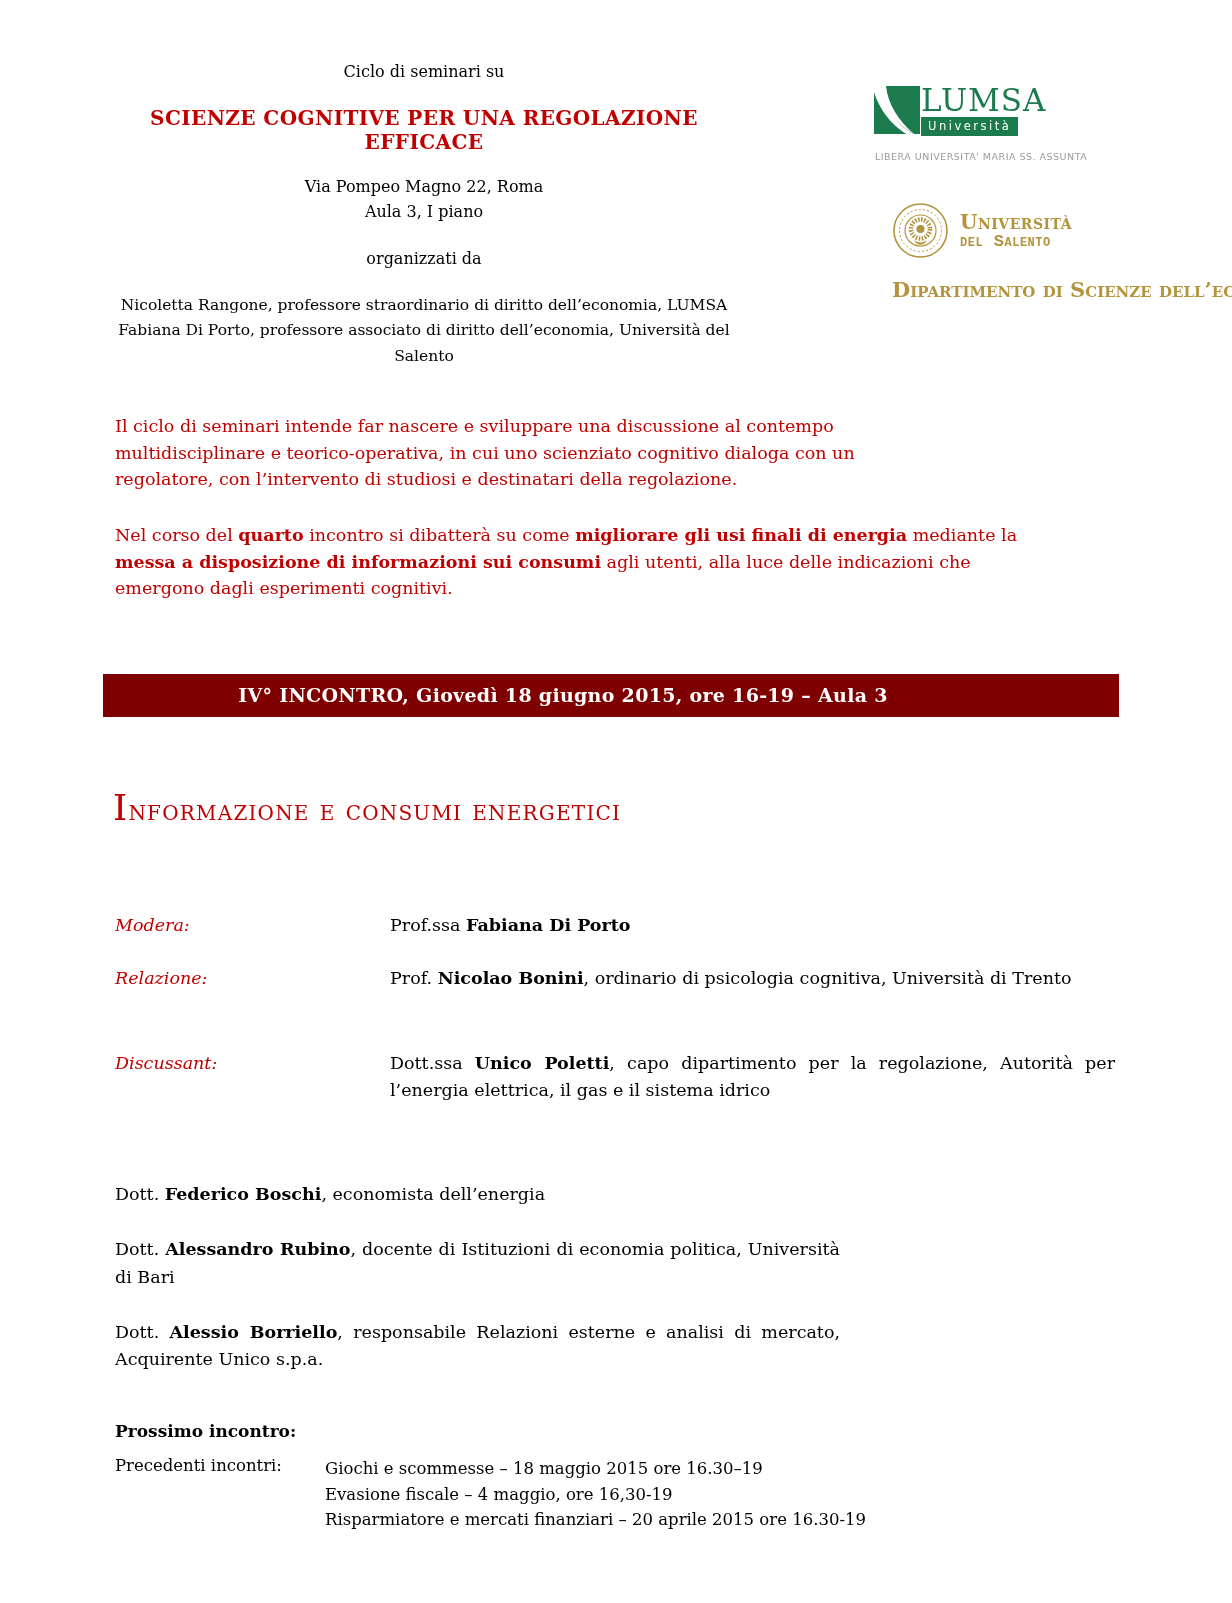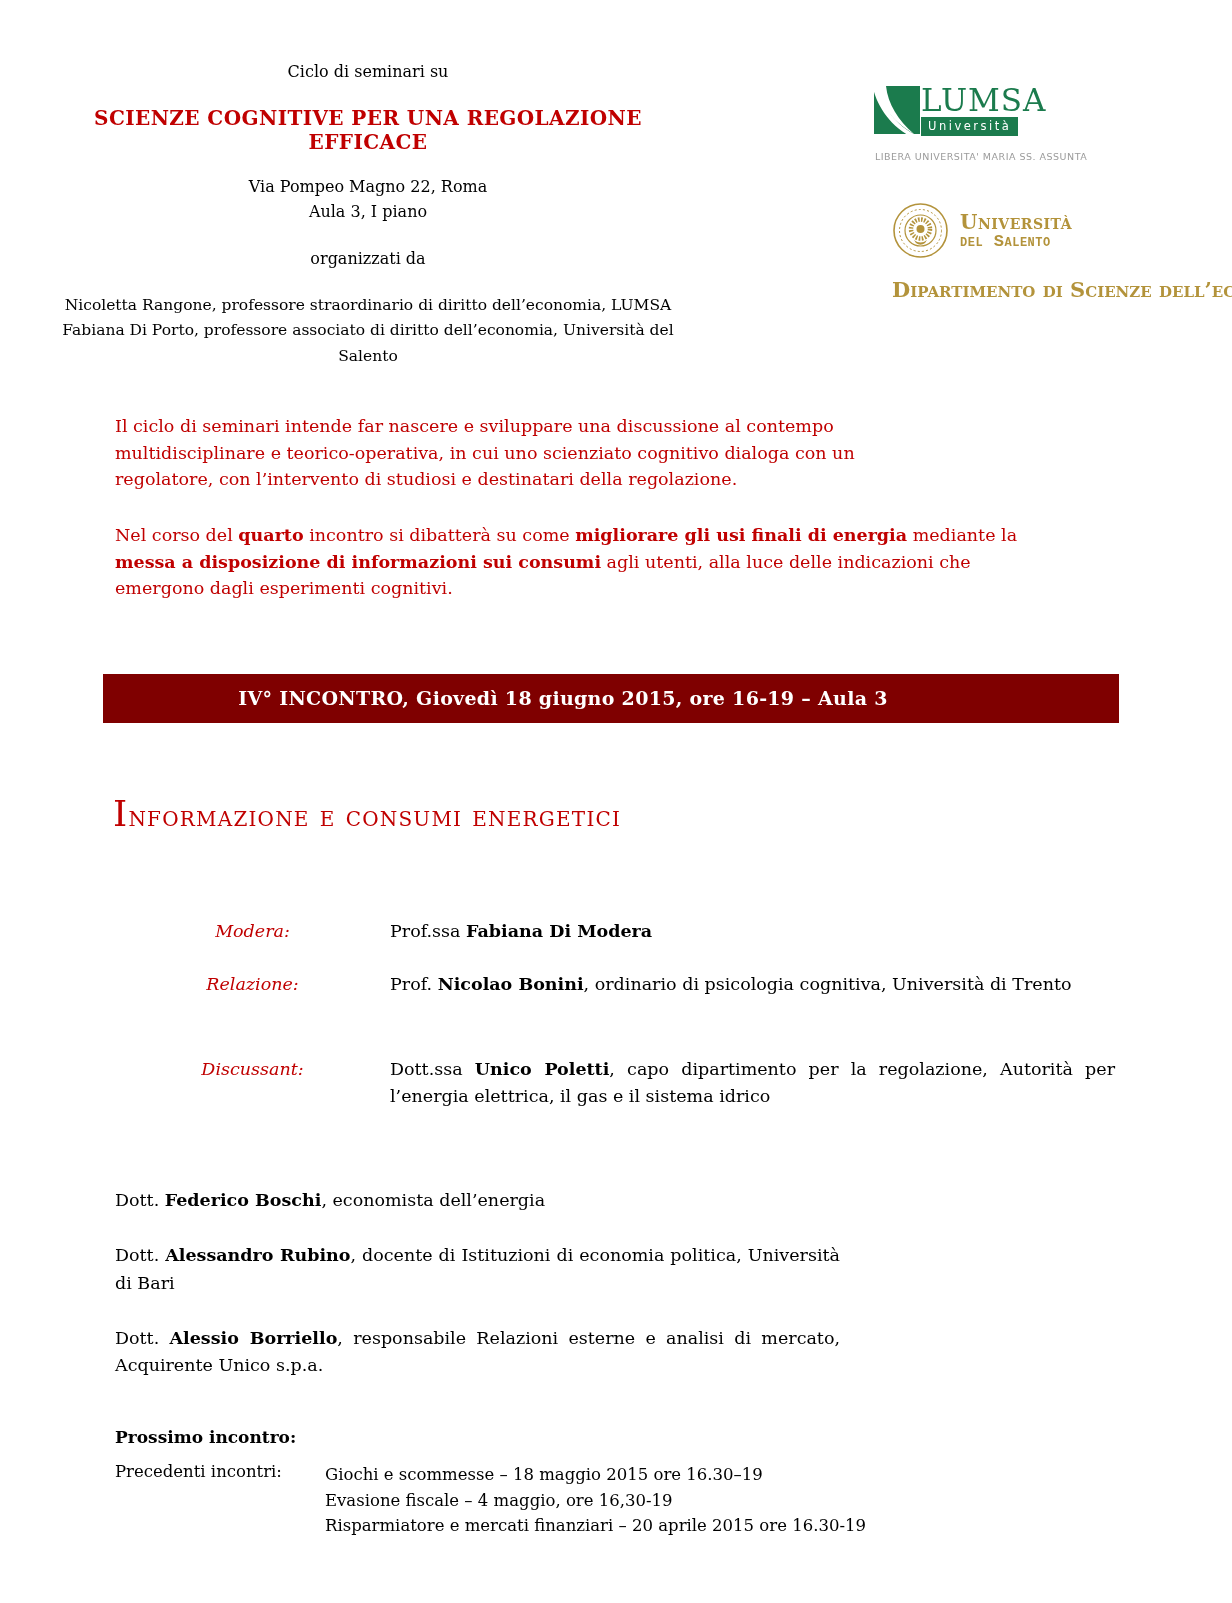--- a/index.html
+++ b/index.html
@@ -9,21 +9,21 @@
     --gold:#b3933b;
     --gray:#9b9b9b;
     --ink:#000000;
   }
   *{box-sizing:border-box;margin:0;padding:0;}
   html,body{background:#ffffff;}
   body{font-family:"DejaVu Serif", serif;color:var(--ink);}
   .page{position:relative;width:1232px;min-height:1603px;background:#ffffff;overflow:hidden;}
 
   
-  .header{display:flex;padding:62px 60px 0 44px;}
+  .header{display:flex;padding:62px 60px 0 100px;}
   .header-left{width:648px;text-align:center;}
   .series-label{font-size:16px;}
   .series-title{margin-top:25px;color:var(--red);font-size:20px;font-weight:bold;letter-spacing:.4px;}
   .address{margin-top:21px;font-size:16px;line-height:1.55;}
   .organized-by{margin-top:24px;font-size:16px;}
   .organizers{margin-top:25px;font-size:15.5px;line-height:1.65;}
 
   .header-right{margin-left:auto;width:302px;padding-top:24px;}
   .lumsa-row{display:flex;align-items:flex-start;padding-left:4px;}
   .lumsa-mark{width:46px;height:48px;background:var(--green);position:relative;flex-shrink:0;}
@@ -42,34 +42,34 @@
   .salento-l2{font-size:17px;font-weight:bold;letter-spacing:.5px;font-family:Liberation Mono, monospace;}
   .salento-caption{margin-top:18px;color:var(--gold);font-variant:small-caps;font-weight:bold;
                    font-size:21px;text-align:center;white-space:nowrap;}
 
   
   .intro{margin:44px 0 0 115px;color:var(--red);font-size:17.5px;line-height:1.52;}
   .intro-p1{width:830px;margin-bottom:29px;}
   .intro-p2{width:905px;}
 
   
-  .banner{margin:72px 0 0 103px;width:1016px;height:49px;background:var(--banner);
+  .banner{margin:72px 0 0 103px;width:1016px;height:43px;background:var(--banner);
           display:flex;align-items:center;justify-content:center;}
   .banner span{color:#ffffff;font-weight:bold;font-size:19px;letter-spacing:.3px;
                transform:translateX(-48px);}
 
   
   .event-title{margin:70px 0 0 113px;color:var(--red);font-variant:small-caps;
                font-weight:normal;font-size:28px;letter-spacing:1.2px;}
   .event-title::first-letter{font-size:36px;}
 
   
   .speakers{margin:84px 0 0 115px;font-size:17.5px;}
   .srow{display:flex;}
-  .srow-label{width:275px;flex-shrink:0;color:var(--red);font-style:italic;line-height:1.5;text-align:center;}
+  .srow-label{width:275px;flex-shrink:0;color:var(--red);font-style:italic;line-height:1.5;}
   .srow-content{width:725px;line-height:1.55;}
   .justify{text-align:justify;}
   .row-modera{margin-bottom:26px;}
   .row-relazione{margin-bottom:58px;}
   .row-discussant{margin-bottom:46px;}
   .entry{margin-bottom:28px;text-align:justify;}
   .entry-first{margin-top:31px;}
   .entry:last-child{margin-bottom:0;}
 
   
@@ -146,21 +146,21 @@
   <div class="banner">
     <span>IV° INCONTRO, Giovedì 18 giugno 2015, ore 16-19 – Aula 3</span>
   </div>
 
   <h2 class="event-title">Informazione e consumi energetici</h2>
 
   <section class="speakers">
 
     <div class="srow row-modera">
       <div class="srow-label">Modera:</div>
-      <div class="srow-content"><span>Prof.ssa </span><strong>Fabiana Di Modera</strong><span></span></div>
+      <div class="srow-content"><span>Prof.ssa </span><strong>Fabiana Di Porto</strong><span></span></div>
     </div>
 
     <div class="srow row-relazione">
       <div class="srow-label">Relazione:</div>
       <div class="srow-content"><span>Prof. </span><strong>Nicolao Bonini</strong><span>, ordinario di psicologia cognitiva, Università di Trento</span></div>
     </div>
 
     <div class="srow row-discussant">
       <div class="srow-label">Discussant:</div>
       <div class="srow-content justify"><span>Dott.ssa </span><strong>Unico Poletti</strong><span>, capo dipartimento per la regolazione, Autorità per l’energia elettrica, il gas e il sistema idrico</span></div>

